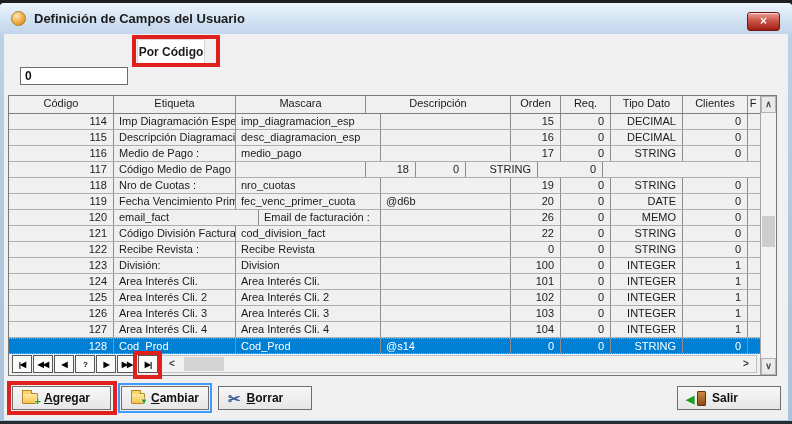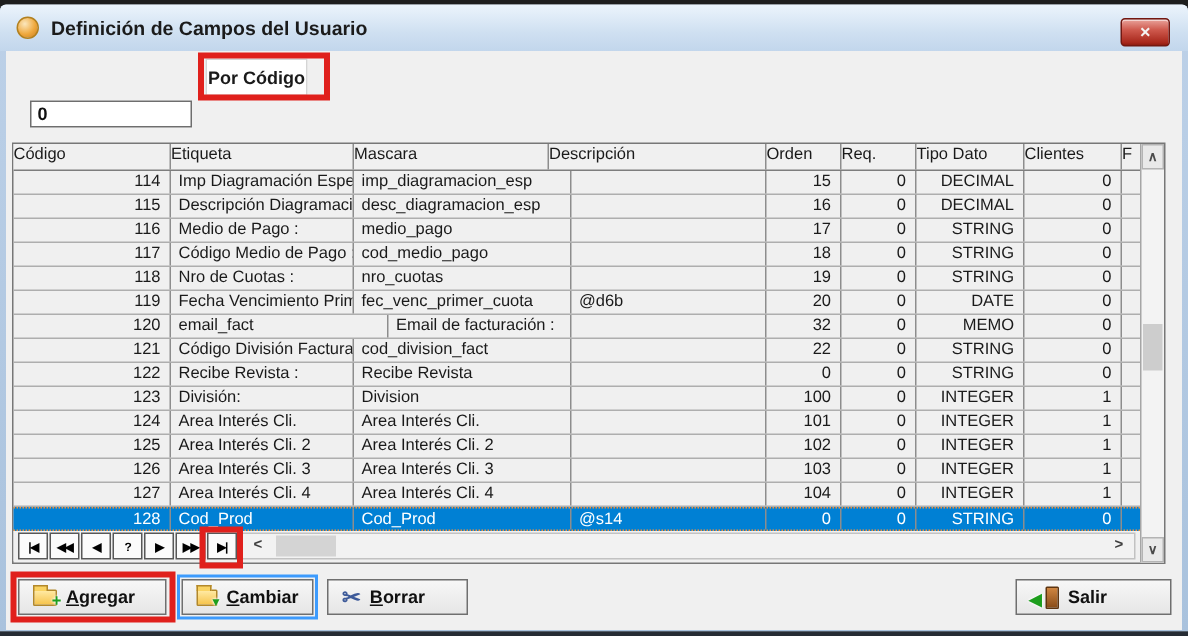--- a/index.html
+++ b/index.html
@@ -32,21 +32,21 @@
           display:flex; align-items:center; justify-content:center; }
 
   .filter-input { position:absolute; left:16px; top:33px; width:108px; height:18px;
                   background:#ffffff; border:1px solid #6e6e6e; font-family:"Liberation Sans",sans-serif;
                   font-size:12px; font-weight:bold; color:#111; padding:0 4px; }
 
   
   .grid { position:absolute; left:4px; top:61px; width:769px; height:281px;
           border:1px solid #777; background:#f0f0f0; }
   .grid-header { display:flex; height:18px; background:#f0f0f0; border-bottom:1px solid #7d7d7d; }
-  .hcell { font-size:11px; color:#1a1a1a; text-align:left; line-height:17px;
+  .hcell { font-size:11px; color:#1a1a1a; text-align:center; line-height:17px;
            border-right:1px solid #7d7d7d; overflow:hidden; white-space:nowrap; }
   .grid-row { display:flex; height:16px; border-bottom:1px solid #aeaeae; }
   .cell { font-size:11px; color:#1a1a1a; line-height:15px; border-right:1px solid #8d8d8d;
           overflow:hidden; white-space:nowrap; }
   .al-right { text-align:right; padding-right:6px; }
   .al-left  { text-align:left; padding-left:5px; }
   .col-0{width:105px}.col-1{width:122px}.col-2{width:145px}.col-3{width:130px}
   .col-4{width:50px}.col-5{width:50px}.col-6{width:72px}.col-7{width:65px}
   .col-8{width:10px; border-right:none;}
   .grid-row.selected { background:#0080d4; border-top:1px dotted #ff9030; border-bottom:1px dotted #ff9030; }
@@ -167,21 +167,20 @@
               <div class="cell col-3 al-left"></div>
               <div class="cell col-4 al-right">17</div>
               <div class="cell col-5 al-right">0</div>
               <div class="cell col-6 al-right">STRING</div>
               <div class="cell col-7 al-right">0</div>
               <div class="cell col-8 al-left"></div>
             </div>
             <div class="grid-row">
               <div class="cell col-0 al-right">117</div>
               <div class="cell col-1 al-left">Código Medio de Pago :</div>
-              <div class="cell col-2 al-left">cod_medio_pago</div>
               <div class="cell col-3 al-left"></div>
               <div class="cell col-4 al-right">18</div>
               <div class="cell col-5 al-right">0</div>
               <div class="cell col-6 al-right">STRING</div>
               <div class="cell col-7 al-right">0</div>
               <div class="cell col-8 al-left"></div>
             </div>
             <div class="grid-row">
               <div class="cell col-0 al-right">118</div>
               <div class="cell col-1 al-left">Nro de Cuotas :</div>
@@ -202,21 +201,21 @@
               <div class="cell col-5 al-right">0</div>
               <div class="cell col-6 al-right">DATE</div>
               <div class="cell col-7 al-right">0</div>
               <div class="cell col-8 al-left"></div>
             </div>
             <div class="grid-row">
               <div class="cell col-0 al-right">120</div>
               <div class="cell col-2 al-left">email_fact</div>
               <div class="cell col-1 al-left">Email de facturación :</div>
               <div class="cell col-3 al-left"></div>
-              <div class="cell col-4 al-right">32</div>
+              <div class="cell col-4 al-right">26</div>
               <div class="cell col-5 al-right">0</div>
               <div class="cell col-6 al-right">MEMO</div>
               <div class="cell col-7 al-right">0</div>
               <div class="cell col-8 al-left"></div>
             </div>
             <div class="grid-row">
               <div class="cell col-0 al-right">121</div>
               <div class="cell col-1 al-left">Código División Facturac</div>
               <div class="cell col-2 al-left">cod_division_fact</div>
               <div class="cell col-3 al-left"></div>

